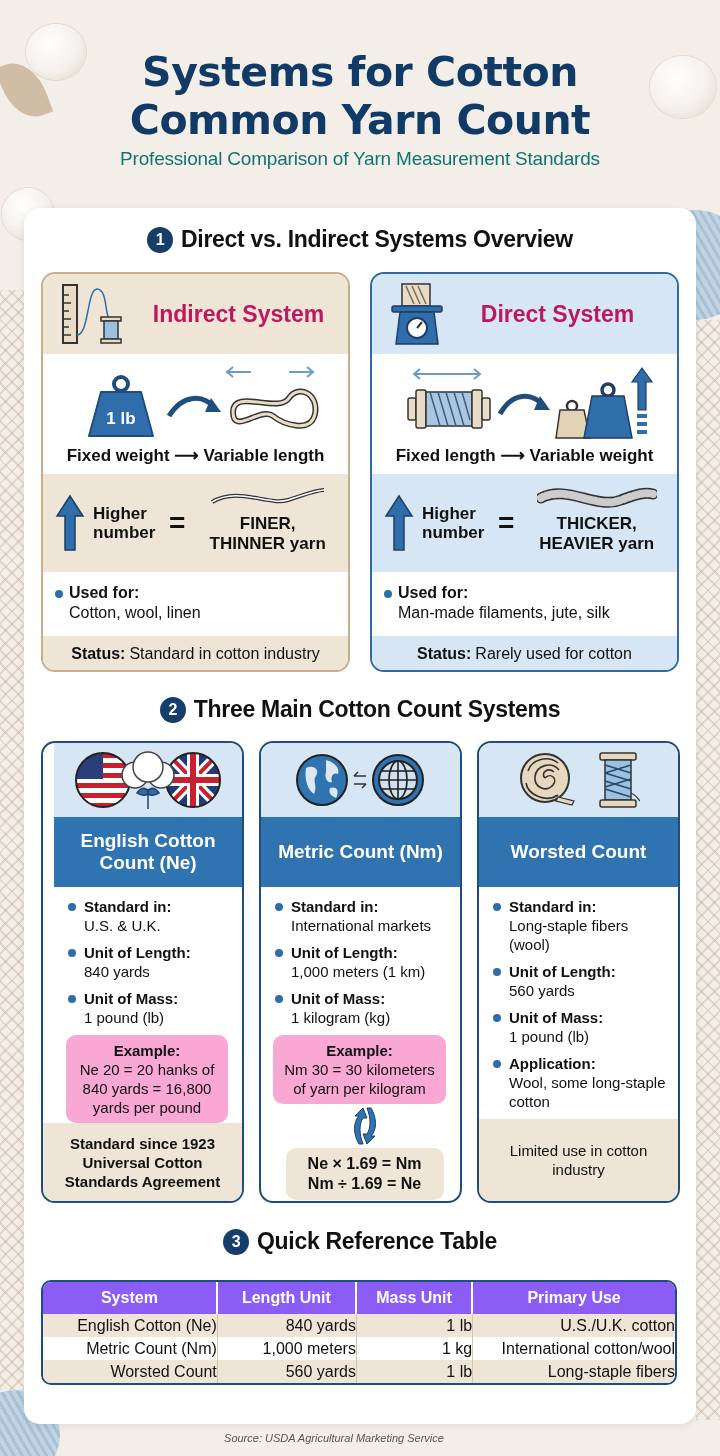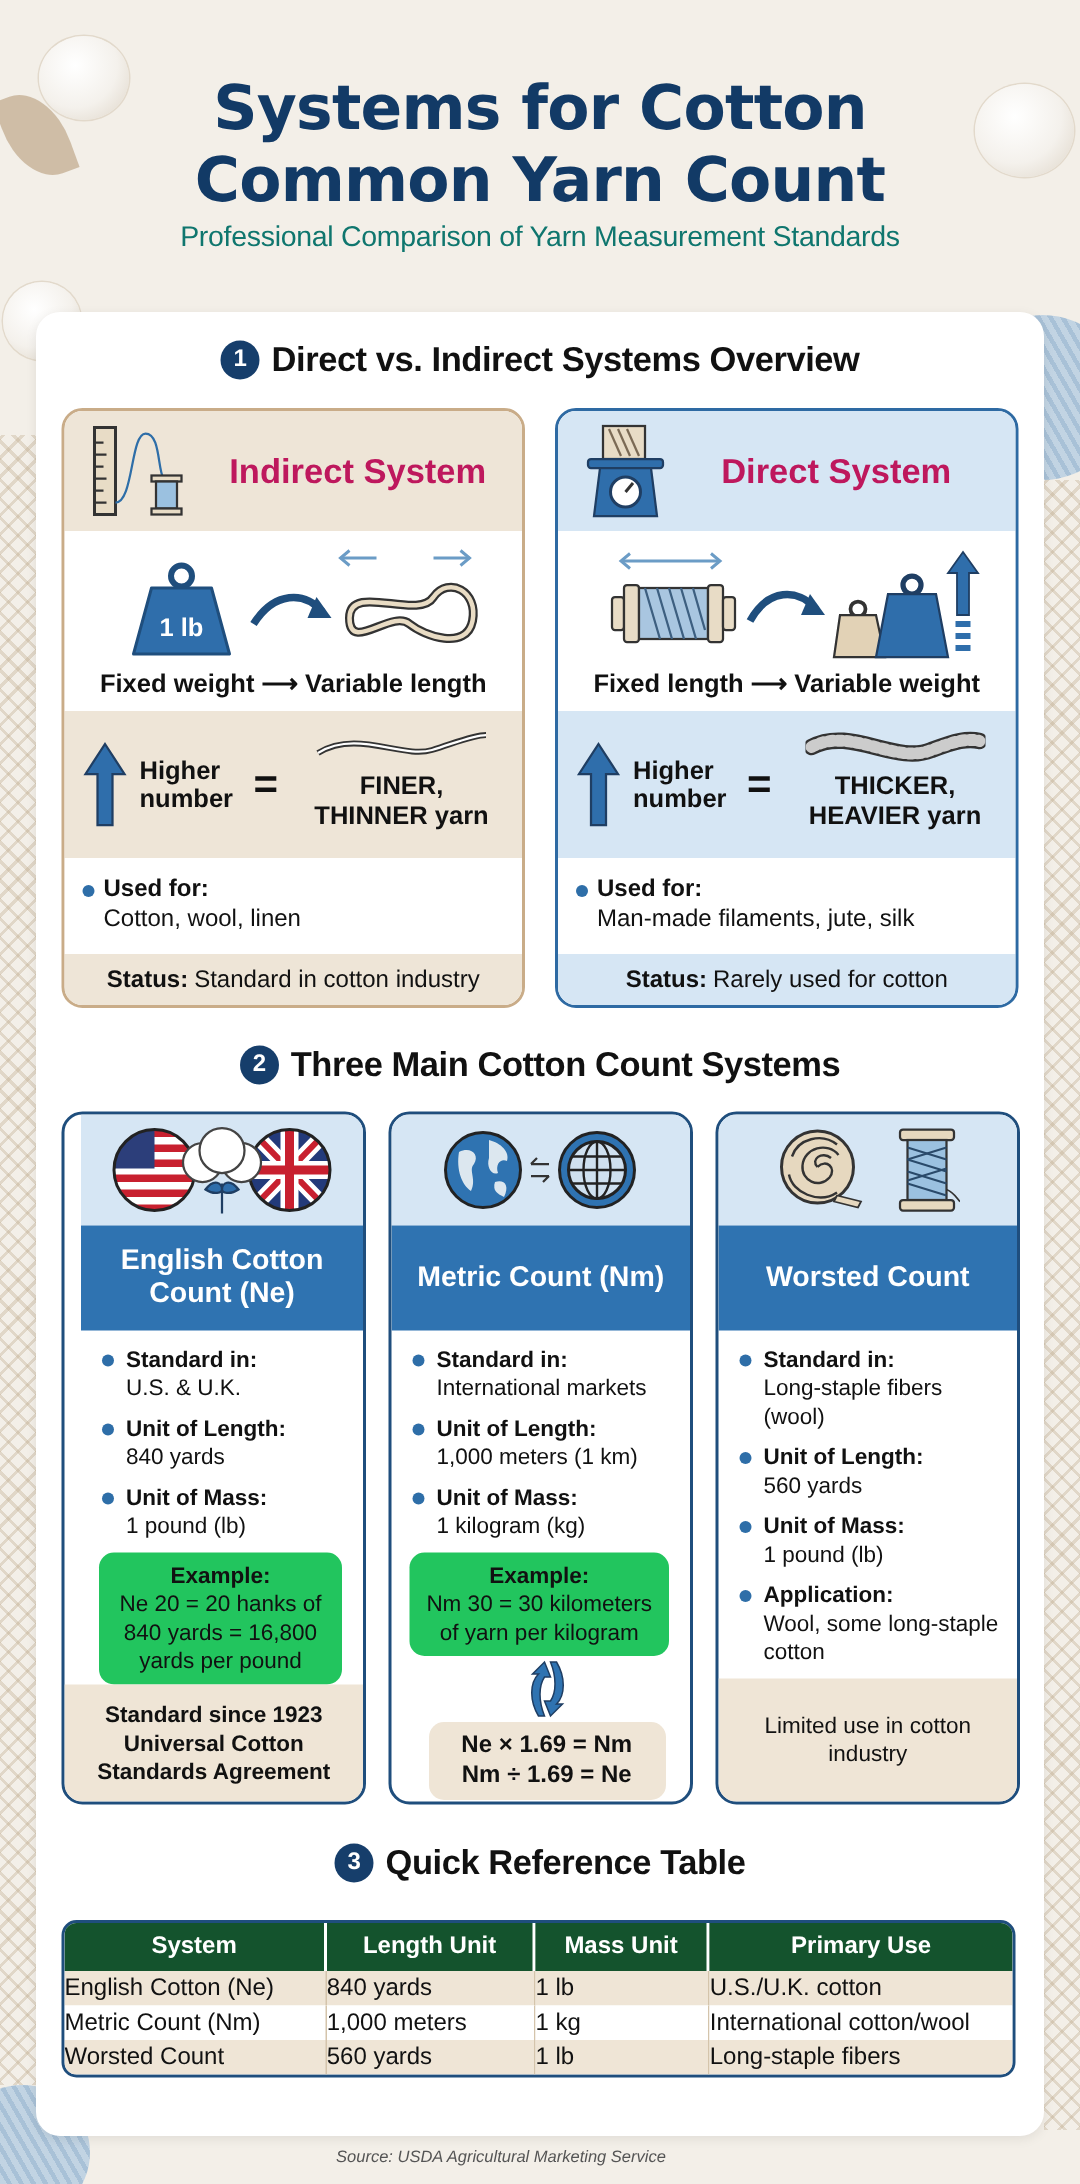--- a/index.html
+++ b/index.html
@@ -56,32 +56,32 @@
 
   
   .count-card { position: absolute; top: 533px; width: 203px; height: 462px; border: 2px solid #1f4e7d; border-radius: 14px; overflow: hidden; background: #fff; }
   .cc1 { left: 17px; padding-left: 11px; } .cc2 { left: 235px; } .cc3 { left: 453px; }
   .cc-icons { height: 74px; background: #d6e6f4; display: flex; align-items: center; justify-content: center; gap: 2px; }
   .cc-title { height: 70px; background: #2f73b1; color: #fff; font-weight: bold; font-size: 19px; line-height: 22px; display: flex; align-items: center; justify-content: center; text-align: center; padding: 0 8px; }
   .cc-body { padding: 10px 6px 0 14px; }
   .cc-item { position: relative; padding-left: 16px; margin-bottom: 8px; font-size: 15px; line-height: 19px; }
   .cc-item .bullet { position: absolute; left: 0; top: 6px; width: 8px; height: 8px; border-radius: 50%; background: #2e6ea8; }
   .cc-item-label { font-weight: bold; }
-  .example-box { margin: 6px 8px 0 -2px; background: #22c55e; border-radius: 10px; text-align: center; font-size: 15px; line-height: 19px; padding: 6px 4px; }
+  .example-box { margin: 6px 8px 0 -2px; background: #f9a8d4; border-radius: 10px; text-align: center; font-size: 15px; line-height: 19px; padding: 6px 4px; }
   .example-box b { display: block; font-size: 15px; }
   .cc-foot { position: absolute; bottom: 0; left: 0; width: 100%; height: 78px; background: #efe5d6; display: flex; flex-direction: column; align-items: center; justify-content: center; text-align: center; font-size: 15px; line-height: 19px; }
   .cc-foot b { font-size: 15px; }
   .conv-arrows { display: flex; justify-content: center; margin: 2px 0; }
   .formula-box { margin: 0 auto; width: 158px; background: #efe5d6; border-radius: 10px; text-align: center; font-weight: bold; font-size: 16px; line-height: 20px; padding: 6px 0; }
 
   
   .ref-table { position: absolute; left: 17px; top: 1072px; width: 636px; border-collapse: separate; border-spacing: 0; border: 2px solid #1f4e7d; border-radius: 10px; overflow: hidden; font-size: 16px; }
-  .ref-table th { background: #14532d; color: #fff; font-weight: bold; height: 32px; border-right: 2px solid #fff; }
+  .ref-table th { background: #8b5cf6; color: #fff; font-weight: bold; height: 32px; border-right: 2px solid #fff; }
   .ref-table th:last-child { border-right: none; }
-  .ref-table td { text-align: left; height: 23px; border-right: 1px solid #d4c4ab; margin-left: 28px; }
+  .ref-table td { text-align: right; height: 23px; border-right: 1px solid #d4c4ab; margin-left: 28px; }
   .ref-table td:last-child { border-right: none; }
   .ref-table tr.odd td { background: #efe5d6; }
   .ref-table tr.even td { background: #fff; }
 
   .source { position: absolute; top: 1432px; width: 668px; text-align: center; font-style: italic; font-size: 11px; color: #555; }
 </style>
 </head>
 <body>
 
 <div class="bg-deco">

